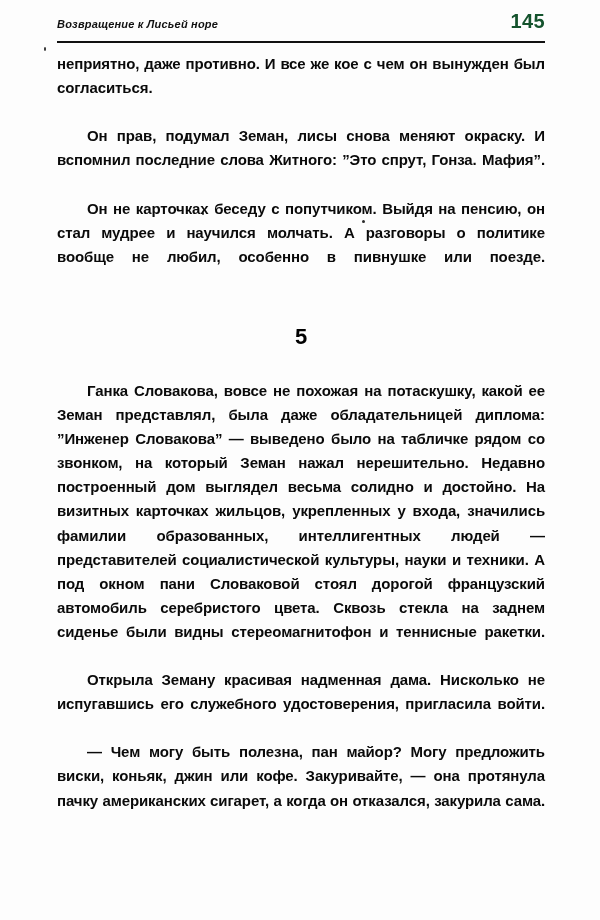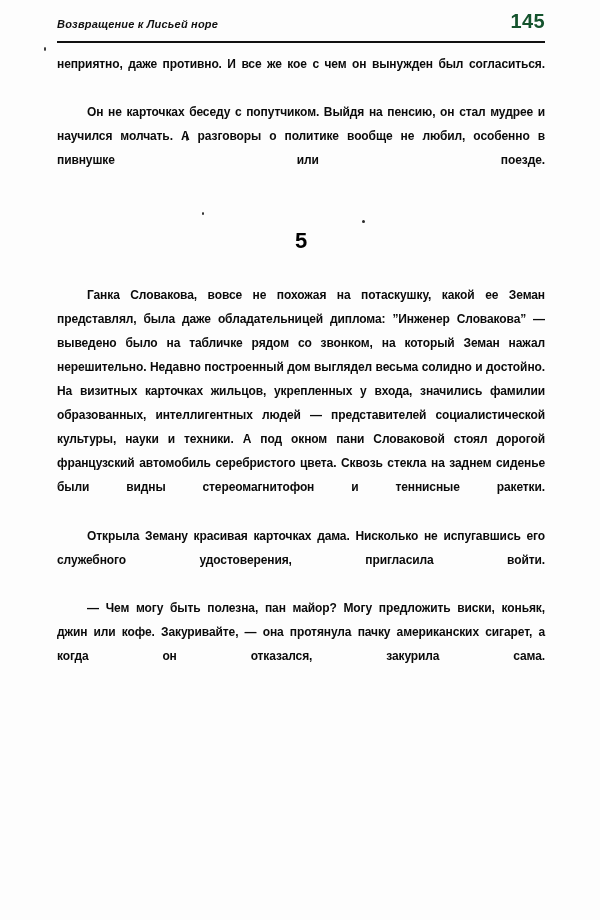--- a/index.html
+++ b/index.html
@@ -66,21 +66,21 @@
   
   .column {
     position: absolute;
     left: 57px;
     top: 52px;
     width: 488px;
   }
 
   p.para {
     margin: 0;
-    font-size: 12px;
+    font-size: 15px;
     line-height: 24.1px;
     text-align: justify;
     text-justify: inter-word;
     font-weight: bold;
     letter-spacing: -0.1px;
     word-spacing: 0.2px;
     -webkit-font-smoothing: none;
     color: #0a0a0a;
   }
   p.para.indent {
@@ -134,25 +134,26 @@
   <div class="header-rule"></div>
 
   <div class="speck s3"></div>
   <div class="speck s4"></div>
   <div class="speck s1"></div>
   <div class="speck s2"></div>
 
   <div class="column">
 
     <p class="para">неприятно, даже противно. И все же кое с чем он вынужден был согласиться.</p>
+    <p class="para indent">Он прав, подумал Земан, лисы снова меняют окраску. И вспомнил последние слова Житного: ”Это спрут, Гонза. Мафия”.</p>
     <p class="para indent">Он не карточках беседу с попутчиком. Выйдя на пенсию, он стал мудрее и научился молчать. А разговоры о политике вообще не любил, особенно в пивнушке или поезде.</p>
 
     <div class="chapter-block">
       <div class="chapter-number">5</div>
     </div>
 
     <p class="para indent">Ганка Словакова, вовсе не похожая на потаскушку, какой ее Земан представлял, была даже обладательницей диплома: ”Инженер Словакова” — выведено было на табличке рядом со звонком, на который Земан нажал нерешительно. Недавно построенный дом выглядел весьма солидно и достойно. На визитных карточках жильцов, укрепленных у входа, значились фамилии образованных, интеллигентных людей — представителей социалистической культуры, науки и техники. А под окном пани Словаковой стоял дорогой французский автомобиль серебристого цвета. Сквозь стекла на заднем сиденье были видны стереомагнитофон и теннисные ракетки.</p>
-    <p class="para indent">Открыла Земану красивая карточках дама. Нисколько не испугавшись его служебного удостоверения, пригласила войти.</p>
+    <p class="para indent">Открыла Земану красивая надменная дама. Нисколько не испугавшись его служебного удостоверения, пригласила войти.</p>
     <p class="para indent">— Чем могу быть полезна, пан майор? Могу предложить виски, коньяк, джин или кофе. Закуривайте, — она протянула пачку американских сигарет, а когда он отказался, закурила сама.</p>
 
   </div>
 
 </div>
 
 </body></html>

